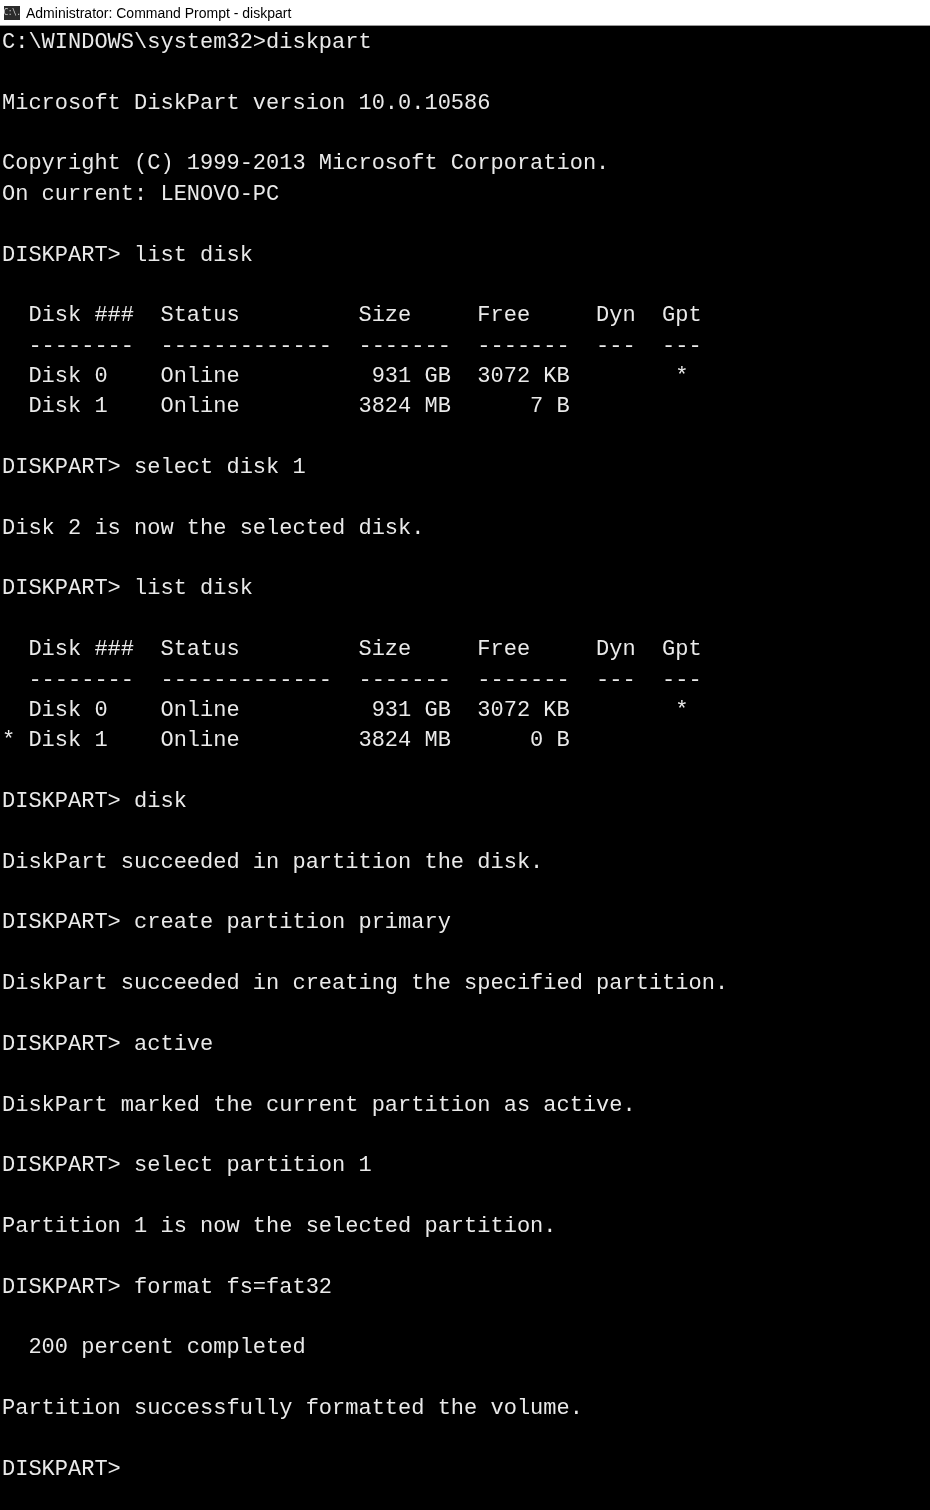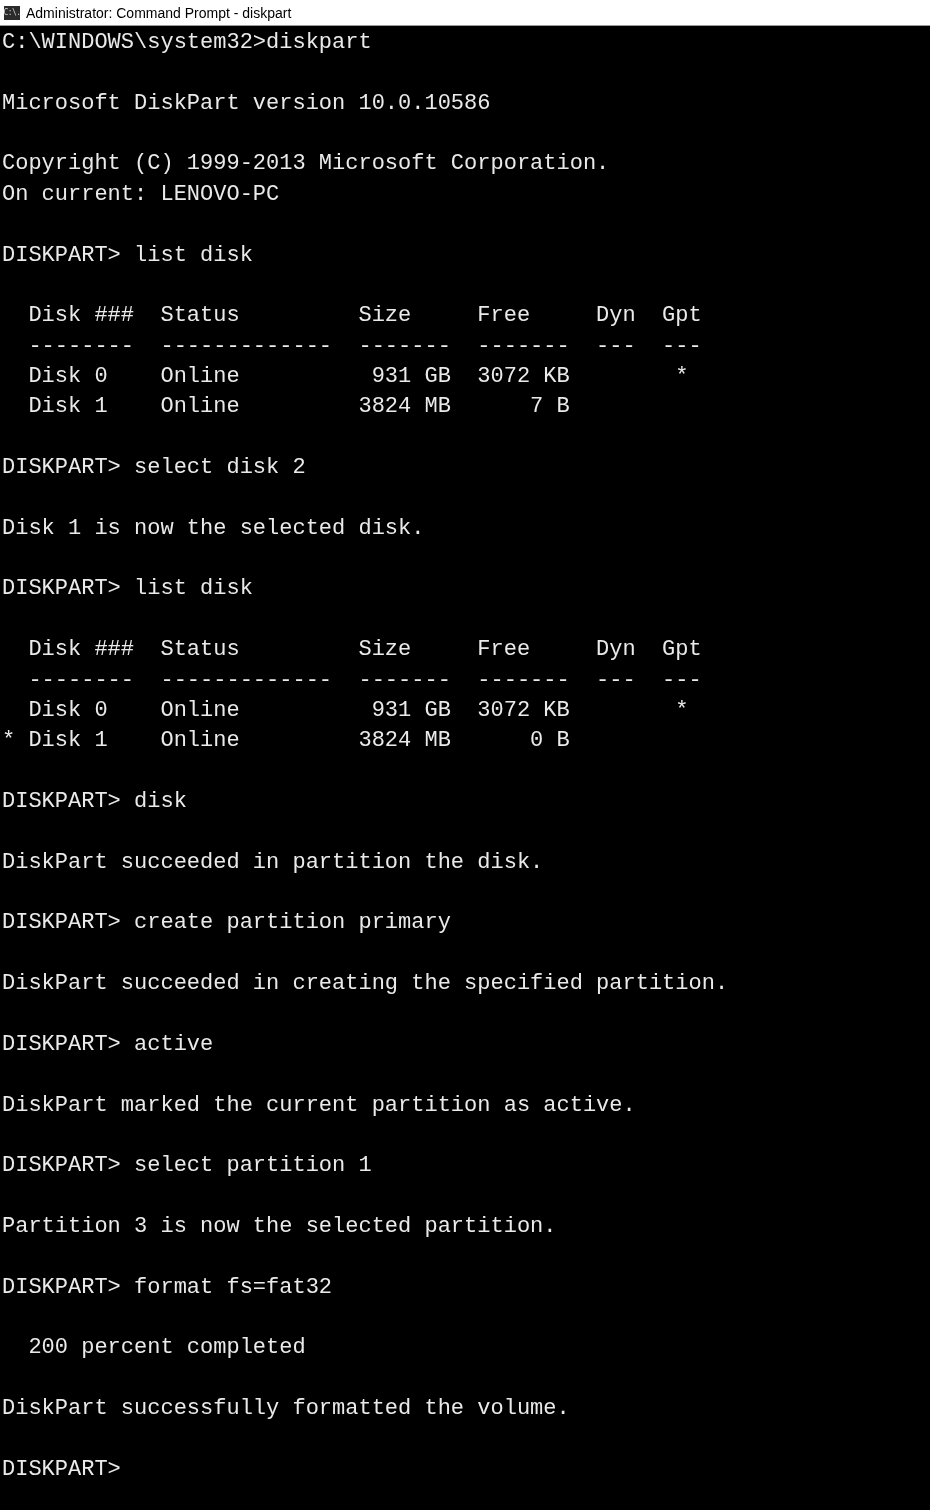--- a/index.html
+++ b/index.html
@@ -69,23 +69,23 @@
 <span>Copyright (C) 1999-2013 Microsoft Corporation.</span>
 <span>On current: LENOVO-PC</span>
 
 <span>DISKPART&gt;</span> <span>list disk</span>
 
 <span>  Disk ###  Status         Size     Free     Dyn  Gpt</span>
 <span>  --------  -------------  -------  -------  ---  ---</span>
 <span>  Disk 0    Online          931 GB  3072 KB        *</span>
 <span>  Disk 1    Online         3824 MB      7 B</span>
 
-<span>DISKPART&gt;</span> <span>select disk 2</span>
+<span>DISKPART&gt;</span> <span>select disk 1</span>
 
-<span>Disk 1 is now the selected disk.</span>
+<span>Disk 2 is now the selected disk.</span>
 
 <span>DISKPART&gt;</span> <span>list disk</span>
 
 <span>  Disk ###  Status         Size     Free     Dyn  Gpt</span>
 <span>  --------  -------------  -------  -------  ---  ---</span>
 <span>  Disk 0    Online          931 GB  3072 KB        *</span>
 <span>* Disk 1    Online         3824 MB      0 B</span>
 
 <span>DISKPART&gt;</span> <span>disk</span>
 
@@ -94,22 +94,22 @@
 <span>DISKPART&gt;</span> <span>create partition primary</span>
 
 <span>DiskPart succeeded in creating the specified partition.</span>
 
 <span>DISKPART&gt;</span> <span>active</span>
 
 <span>DiskPart marked the current partition as active.</span>
 
 <span>DISKPART&gt;</span> <span>select partition 1</span>
 
-<span>Partition 3 is now the selected partition.</span>
+<span>Partition 1 is now the selected partition.</span>
 
 <span>DISKPART&gt;</span> <span>format fs=fat32</span>
 
 <span>  200 percent completed</span>
 
-<span>DiskPart successfully formatted the volume.</span>
+<span>Partition successfully formatted the volume.</span>
 
 <span>DISKPART&gt;</span></div>
 </div>
 
 </body></html>

